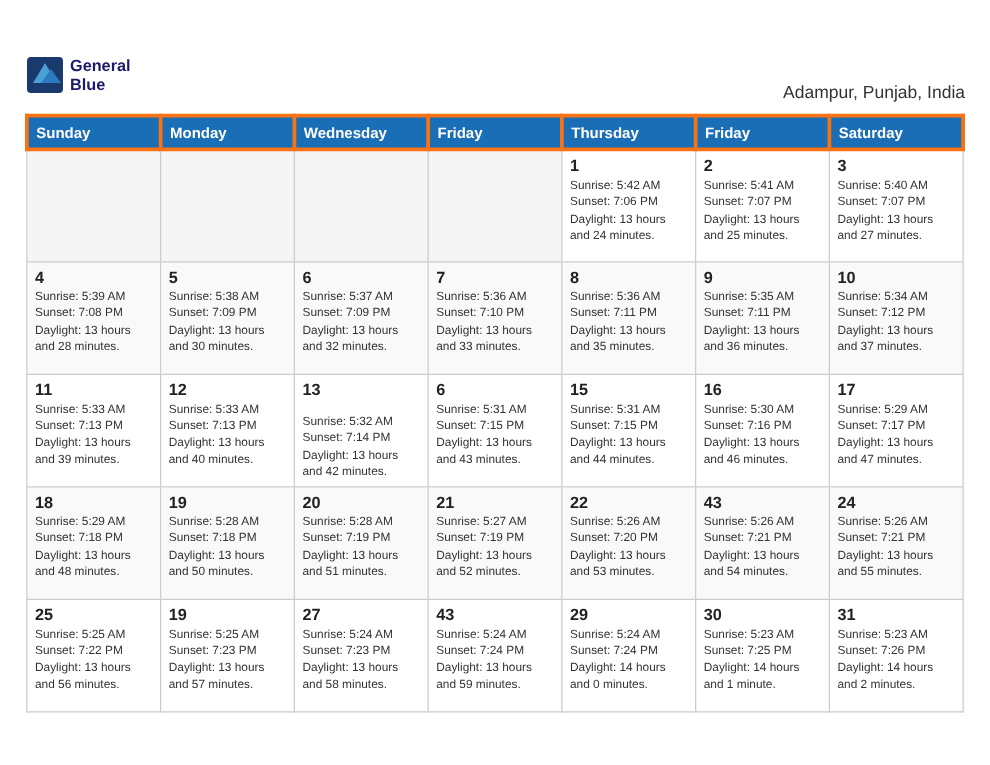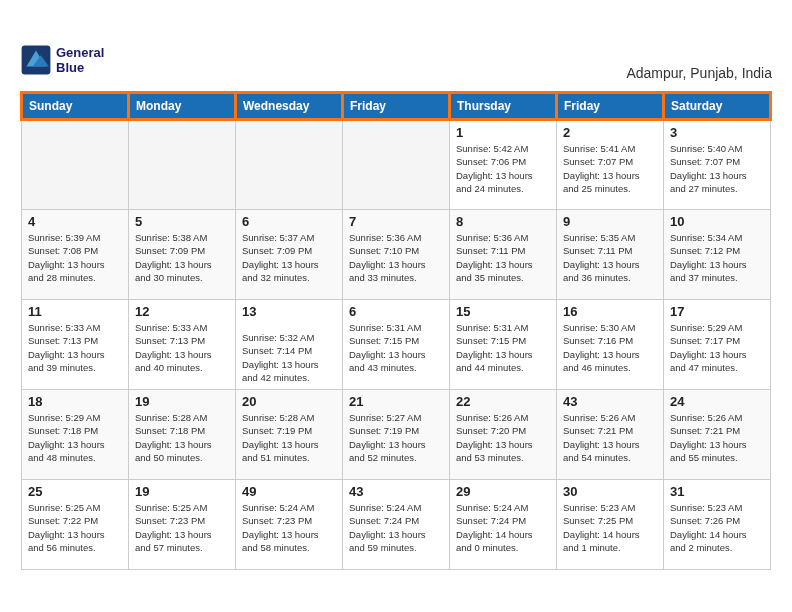--- a/index.html
+++ b/index.html
@@ -307,21 +307,21 @@
 and 56 minutes.</div>
         </td>
         <td>
           <div class="day-number">19</div>
           <div class="day-info" style="white-space: pre-line;">Sunrise: 5:25 AM
 Sunset: 7:23 PM
 Daylight: 13 hours
 and 57 minutes.</div>
         </td>
         <td>
-          <div class="day-number">49</div>
+          <div class="day-number">27</div>
           <div class="day-info" style="white-space: pre-line;">Sunrise: 5:24 AM
 Sunset: 7:23 PM
 Daylight: 13 hours
 and 58 minutes.</div>
         </td>
         <td>
           <div class="day-number">43</div>
           <div class="day-info" style="white-space: pre-line;">Sunrise: 5:24 AM
 Sunset: 7:24 PM
 Daylight: 13 hours

